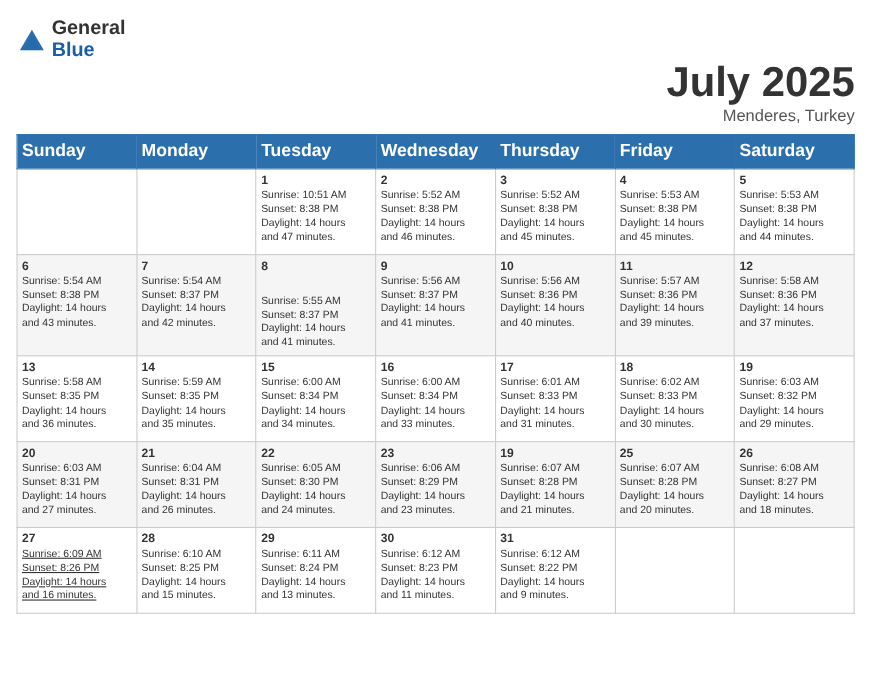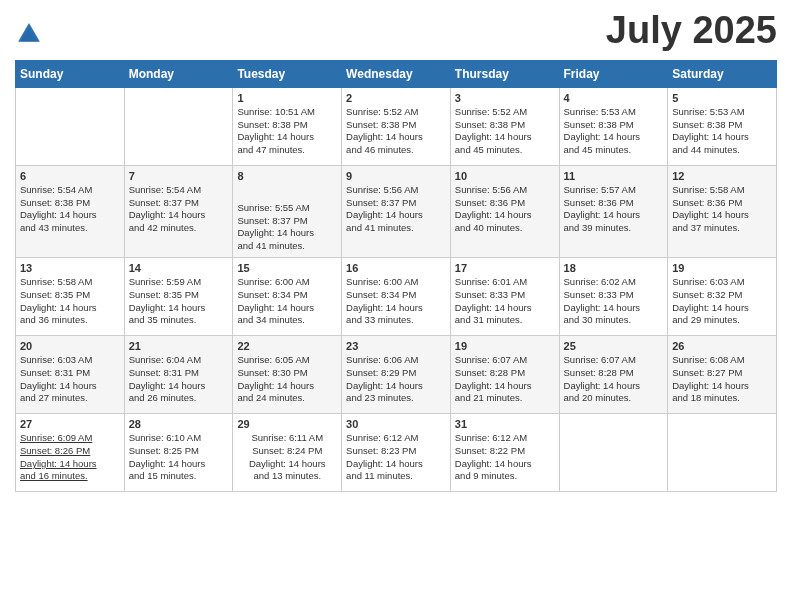--- a/index.html
+++ b/index.html
@@ -49,34 +49,35 @@
       margin-top: 4px;
     }
     .title-block {
       text-align: right;
     }
     .month-title {
       font-size: 38px;
       font-weight: bold;
       color: #333;
       line-height: 1.1;
+      margin-top: 45px;
     }
     .subtitle {
       font-size: 15px;
       color: #555;
     }
     table {
       width: 100%;
       border-collapse: collapse;
       table-layout: fixed;
     }
     thead tr th {
       background-color: #2c6fad;
       color: #fff;
-      font-size: 12px;
+      font-size: 16px;
       font-weight: bold;
       padding: 6px 4px;
       text-align: left;
       border: 1px solid #2c6fad;
     }
     tbody tr td {
       border: 1px solid #ccc;
       vertical-align: top;
       padding: 4px 4px;
       font-size: 10px;
@@ -109,23 +110,28 @@
 </head>
 <body>
 
 <div class="page">
   <div class="header">
     <div class="logo">
       <svg class="logo-icon" viewBox="0 0 36 36" xmlns="http://www.w3.org/2000/svg">
         <polygon points="18,4 32,28 4,28" fill="#2c6fad"></polygon>
         <polygon points="18,10 28,28 8,28" fill="#1a5fa8" opacity="0.3"></polygon>
       </svg>
+      <div class="logo-text">
+        <span class="logo-general">General</span>
+        <span class="logo-blue">Blue</span>
+      </div>
     </div>
     <div class="title-block">
       <div class="month-title">July 2025</div>
+      <div class="subtitle">Menderes, Turkey</div>
     </div>
   </div>
 
   <table>
     <thead>
       <tr>
       <th>Sunday</th>
           <th>Monday</th>
           <th>Tuesday</th>
           <th>Wednesday</th>
@@ -337,21 +343,21 @@
           </td>
           <td>
             <span class="day-num">28</span>
             <div class="day-detail" style="white-space: pre-line;">Sunrise: 6:10 AM
 Sunset: 8:25 PM
 Daylight: 14 hours
 and 15 minutes.</div>
           </td>
           <td>
             <span class="day-num">29</span>
-            <div class="day-detail" style="white-space: pre-line; text-align: center;">Sunrise: 6:11 AM
+            <div class="day-detail" style="white-space: pre-line;">Sunrise: 6:11 AM
 Sunset: 8:24 PM
 Daylight: 14 hours
 and 13 minutes.</div>
           </td>
           <td>
             <span class="day-num">30</span>
             <div class="day-detail" style="white-space: pre-line;">Sunrise: 6:12 AM
 Sunset: 8:23 PM
 Daylight: 14 hours
 and 11 minutes.</div>

